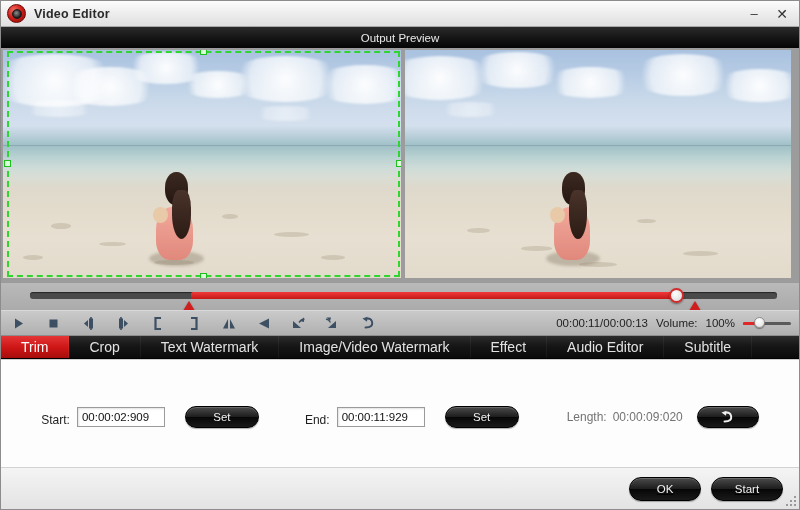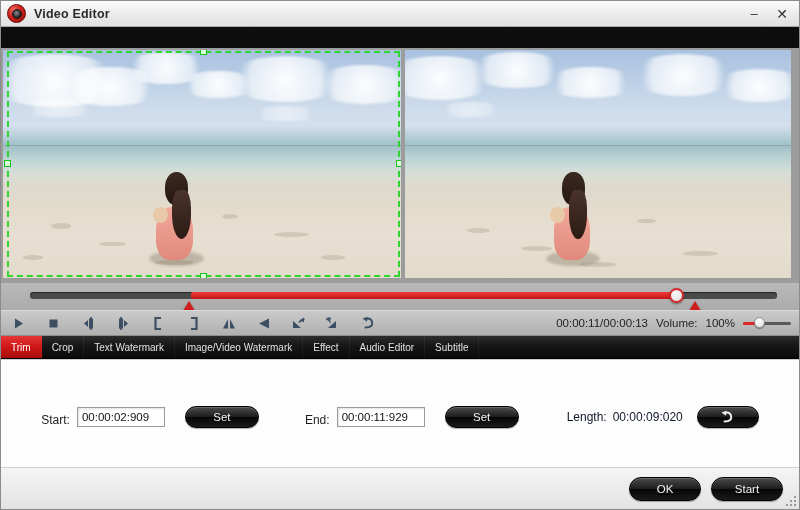--- a/index.html
+++ b/index.html
@@ -214,22 +214,22 @@
   }
 
   
   .tabs{
     flex:0 0 23px; height:23px;
     background:linear-gradient(#2c2c2c 0%, #161616 45%, #0a0a0a 100%);
     display:flex; align-items:stretch;
     border-bottom:1px solid #000;
   }
   .tab{
-    display:flex; align-items:center; padding:0 10px;
-    font-size:10px; color:#e2e2e2; cursor:default;
+    display:flex; align-items:center; padding:0 20px;
+    font-size:14px; color:#e2e2e2; cursor:default;
     border-right:1px solid rgba(255,255,255,.05);
   }
   .tab.active{
     background:linear-gradient(#e53535 0%, #cc1414 55%, #a60d0d 100%);
     color:#fff;
   }
 
   
   .panel{
     flex:1 1 auto;
@@ -262,21 +262,21 @@
     cursor:default;
     box-shadow:0 1px 1px rgba(0,0,0,.3), inset 0 1px 0 rgba(255,255,255,.18);
     font-family:"Liberation Sans", sans-serif;
   }
   .pill.icon-pill{ min-width:62px; padding:0 10px; }
   .gap-a{ width:20px; }
   .gap-b{ width:46px; }
   .gap-c{ width:20px; }
   .gap-d{ width:48px; }
   .gap-e{ width:14px; }
-  .len-label{ font-size:12px; color:#0f172a; }
+  .len-label{ font-size:12px; color:#737373; }
 
   
   .footer{
     position:absolute; left:0; right:0; bottom:0; height:42px;
     display:flex; align-items:center; justify-content:flex-end;
     padding:0 16px 0 0; gap:10px;
     background:linear-gradient(#f4f4f4,#e3e3e3);
     border-top:1px solid #d2d2d2;
     text-decoration:underline;
   }
@@ -295,20 +295,21 @@
       <div class="lens"></div>
     </div>
     <div class="title-text">Video Editor</div>
     <div class="win-controls">
       <div class="win-btn">–</div>
       <div class="win-btn close">✕</div>
     </div>
   </div>
 
   <div class="preview-head">
+    <div>Output Preview</div>
   </div>
 
   <div class="previews">
 
     <div class="pv left">
       <div class="scene">
         <div class="clouds">
           <div class="cl" style="left:-4%;top:4%;width:34%;height:56%;"></div>
           <div class="cl" style="left:14%;top:18%;width:26%;height:40%;"></div>
           <div class="cl" style="left:30%;top:2%;width:22%;height:34%;"></div>

